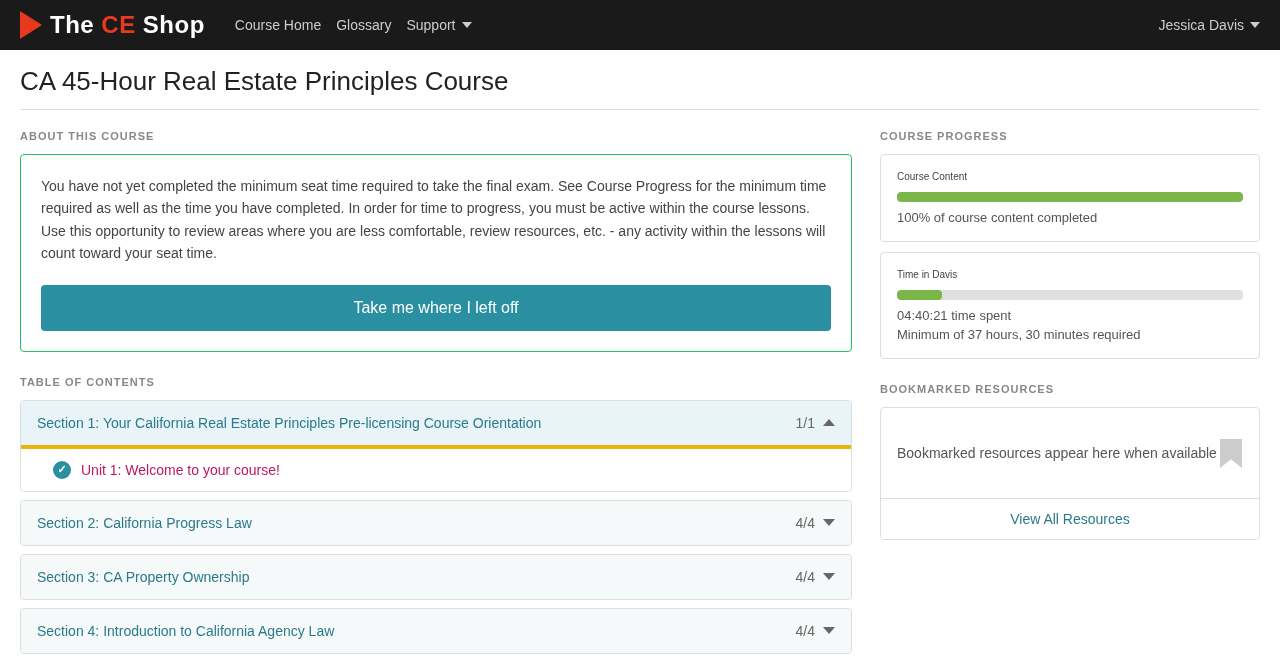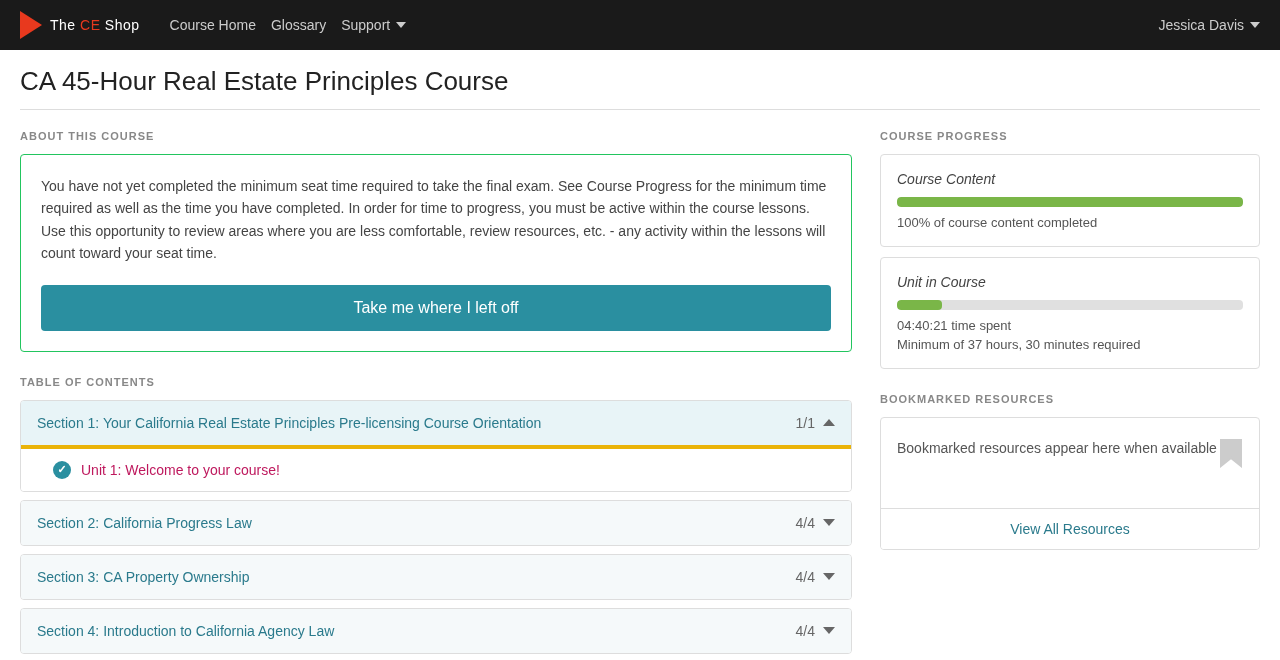--- a/index.html
+++ b/index.html
@@ -20,22 +20,22 @@
     }
     .logo-triangle {
       width: 0; height: 0;
       border-top: 14px solid transparent;
       border-bottom: 14px solid transparent;
       border-left: 22px solid #e8391e;
       margin-right: 8px;
     }
     .logo-text {
       color: #fff;
-      font-size: 14px;
-      font-weight: normal;
+      font-size: 24px;
+      font-weight: bold;
       letter-spacing: 0.5px;
     }
     .logo-text span { color: #e8391e; }
     .navbar-links {
       display: flex;
       align-items: center;
       gap: 15px;
       flex: 1;
     }
     .navbar-links a {
@@ -208,24 +208,23 @@
     .progress-section {
       margin-bottom: 24px;
     }
     .progress-card {
       border: 1px solid #ddd;
       border-radius: 4px;
       padding: 16px;
       margin-bottom: 10px;
     }
     .progress-card-title {
-      font-size: 14px;
+      font-size: 10px;
       color: #444;
       margin-bottom: 10px;
-      font-style: italic;
     }
     .progress-bar-track {
       background: #e0e0e0;
       border-radius: 4px;
       height: 10px;
       overflow: hidden;
       margin-bottom: 8px;
     }
     .progress-bar-fill {
       height: 100%;
@@ -245,21 +244,21 @@
     
     .bookmarks-section {}
     .bookmarks-card {
       border: 1px solid #ddd;
       border-radius: 4px;
       overflow: hidden;
     }
     .bookmarks-inner {
       padding: 20px 16px;
       display: flex;
-      align-items: flex-start;
+      align-items: center;
       gap: 0;
       min-height: 90px;
     }
     .bookmarks-text {
       font-size: 14px;
       color: #555;
       line-height: 1.5;
       flex: 1;
     }
     .bookmark-icon {
@@ -376,21 +375,21 @@
 
         <div class="progress-card">
           <div class="progress-card-title">Course Content</div>
           <div class="progress-bar-track">
             <div class="progress-bar-fill" style="width: 100%;"></div>
           </div>
           <div class="progress-text">100% of course content completed</div>
         </div>
 
         <div class="progress-card">
-          <div class="progress-card-title">Unit in Course</div>
+          <div class="progress-card-title">Time in Davis</div>
           <div class="progress-bar-track">
             <div class="progress-bar-fill" style="width: 13%;"></div>
           </div>
           <div class="progress-text">04:40:21 time spent</div>
           <div class="progress-subtext">Minimum of 37 hours, 30 minutes required</div>
         </div>
       </div>
 
       <div class="bookmarks-section">
         <div class="section-label">BOOKMARKED RESOURCES</div>

